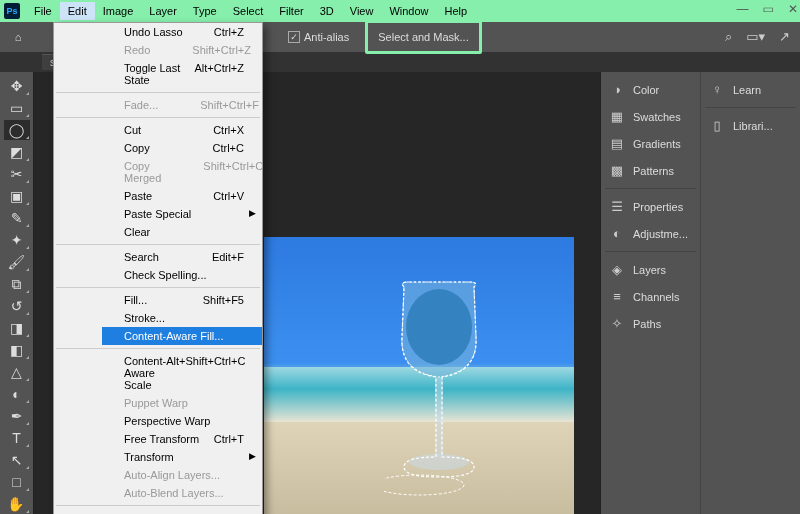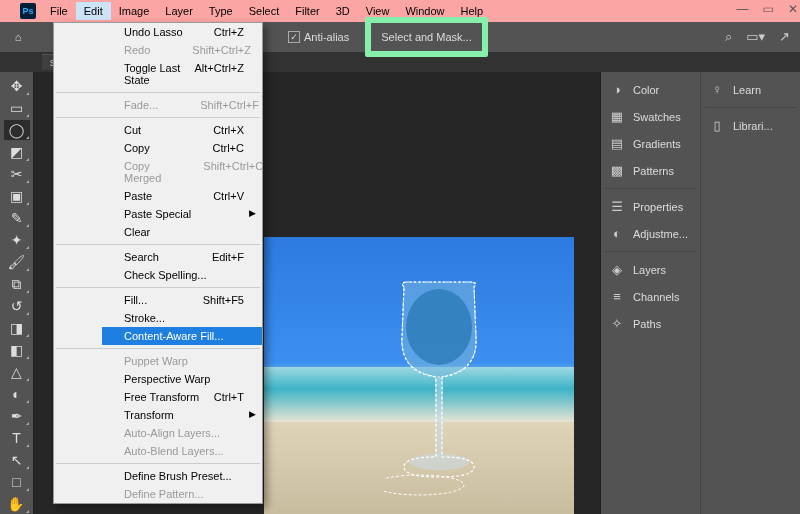--- a/index.html
+++ b/index.html
@@ -1,26 +1,26 @@
 <!DOCTYPE html>
 <html><head>
 <meta charset="utf-8">
 <style>
 * { margin: 0; padding: 0; box-sizing: border-box; font-family: "Segoe UI", Tahoma, sans-serif; user-select: none; }
 body { width: 800px; height: 514px; background: #323232; overflow: hidden; position: relative; }
-.menubar { height: 22px; background: #fca5a5; display: flex; align-items: center; padding: 0 20px; font-size: 11px; color: #000; }
+.menubar { height: 22px; background: #86efac; display: flex; align-items: center; padding: 0 4px; font-size: 11px; color: #000; }
 .menubar .ps-icon { width: 16px; height: 16px; background: #001e36; color: #31a8ff; font-size: 9px; font-weight: bold; display: flex; align-items: center; justify-content: center; border-radius: 2px; margin-right: 6px; }
 .menubar .mitem { padding: 3px 8px; cursor: default; }
 .menubar .mitem.open { background: #cde3f8; }
 .winctrl { position: absolute; right: 2px; top: 2px; display: flex; gap: 14px; font-size: 12px; color: #555; }
 .optbar { height: 30px; background: #535353; display: flex; align-items: center; padding: 0 8px; font-size: 11px; color: #ddd; position: relative; }
 .home-icon { width: 20px; height: 20px; display: flex; align-items: center; justify-content: center; color: #ddd; margin-right: 10px; }
 .optbar .spacer-dropdown { width: 250px; }
 .optbar .chk { width: 12px; height: 12px; border: 1px solid #aaa; display: inline-flex; align-items: center; justify-content: center; margin-right: 4px; font-size: 9px; }
-.optbar .btn { border: 6px solid #86efac; padding: 8px 10px; margin-left: 16px; border-radius: 2px; }
+.optbar .btn { border: 3px solid #86efac; padding: 8px 10px; margin-left: 16px; border-radius: 2px; }
 .right-icons { position: absolute; right: 10px; display: flex; gap: 14px; color: #ccc; font-size: 13px; }
 .tabbar { height: 20px; background: #323232; padding-left: 42px; display: flex; align-items: center; }
 .tabbar .tab { background: #3f3f3f; color: #ccc; font-size: 10px; padding: 2px 8px; border-top: 1px solid #555; }
 .workspace { position: absolute; top: 72px; bottom: 0; left: 0; right: 0; display: flex; }
 .toolbar { width: 34px; background: #535353; border-right: 1px solid #222; display: flex; flex-direction: column; align-items: center; padding-top: 4px; gap: 2px; }
 .toolbar .tool { width: 26px; height: 22px; display: flex; align-items: center; justify-content: center; color: #ddd; font-size: 14px; position: relative; cursor: default; }
 .toolbar .tool.sel { background: #2c2c2c; }
 .toolbar .tool .tri { position: absolute; right: 1px; bottom: 1px; width: 0; height: 0; border-left: 3px solid transparent; border-bottom: 3px solid #aaa; }
 .canvas-area { flex: 1; background: #262626; position: relative; overflow: hidden; }
 .canvas { position: absolute; left: 230px; top: 165px; width: 310px; height: 280px; background: linear-gradient(to bottom, #2d7ae0 0%, #3c8ff0 45%, #7ec6d8 50%, #26b0c4 55%, #e8dcc4 70%, #d8ccb0 100%); }
@@ -232,20 +232,24 @@
       <span>Fill...</span>
       <span>Shift+F5</span>
     </div>
     <div class="dd-row">
       <span>Stroke...</span>
     </div>
     <div class="dd-row hl">
       <span>Content-Aware Fill...</span>
     </div>
     <div class="dd-sep"></div>
+    <div class="dd-row">
+      <span>Content-Aware Scale</span>
+      <span>Alt+Shift+Ctrl+C</span>
+    </div>
     <div class="dd-row disabled">
       <span>Puppet Warp</span>
     </div>
     <div class="dd-row">
       <span>Perspective Warp</span>
     </div>
     <div class="dd-row">
       <span>Free Transform</span>
       <span>Ctrl+T</span>
     </div>

